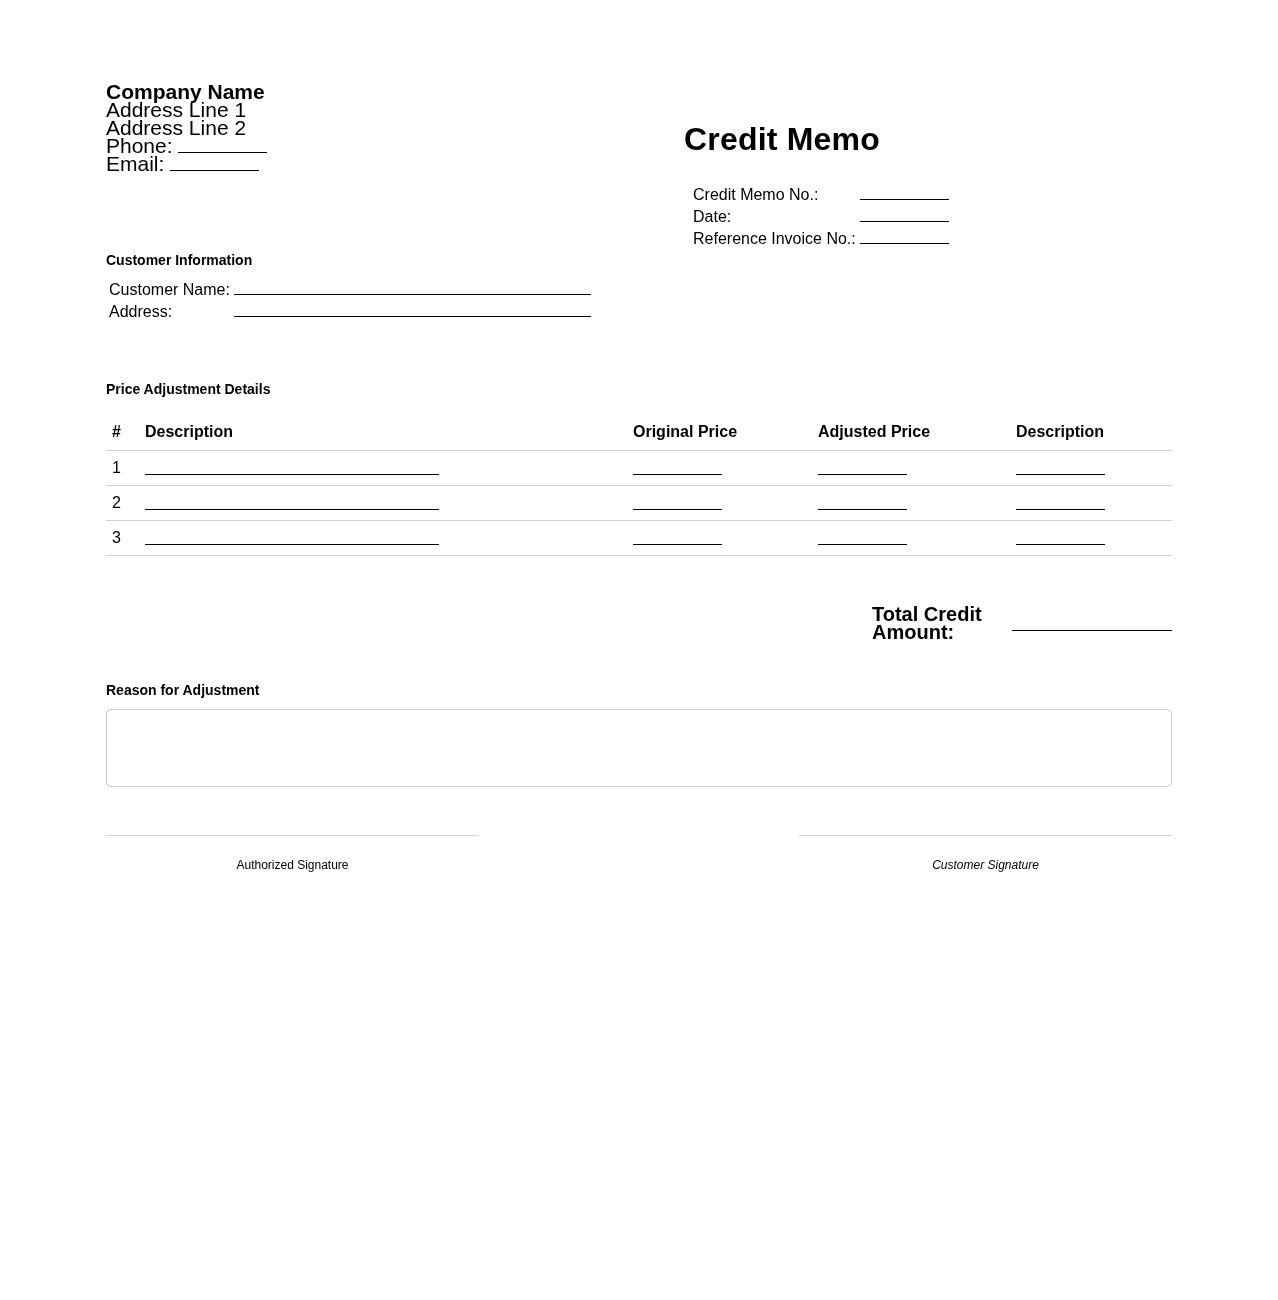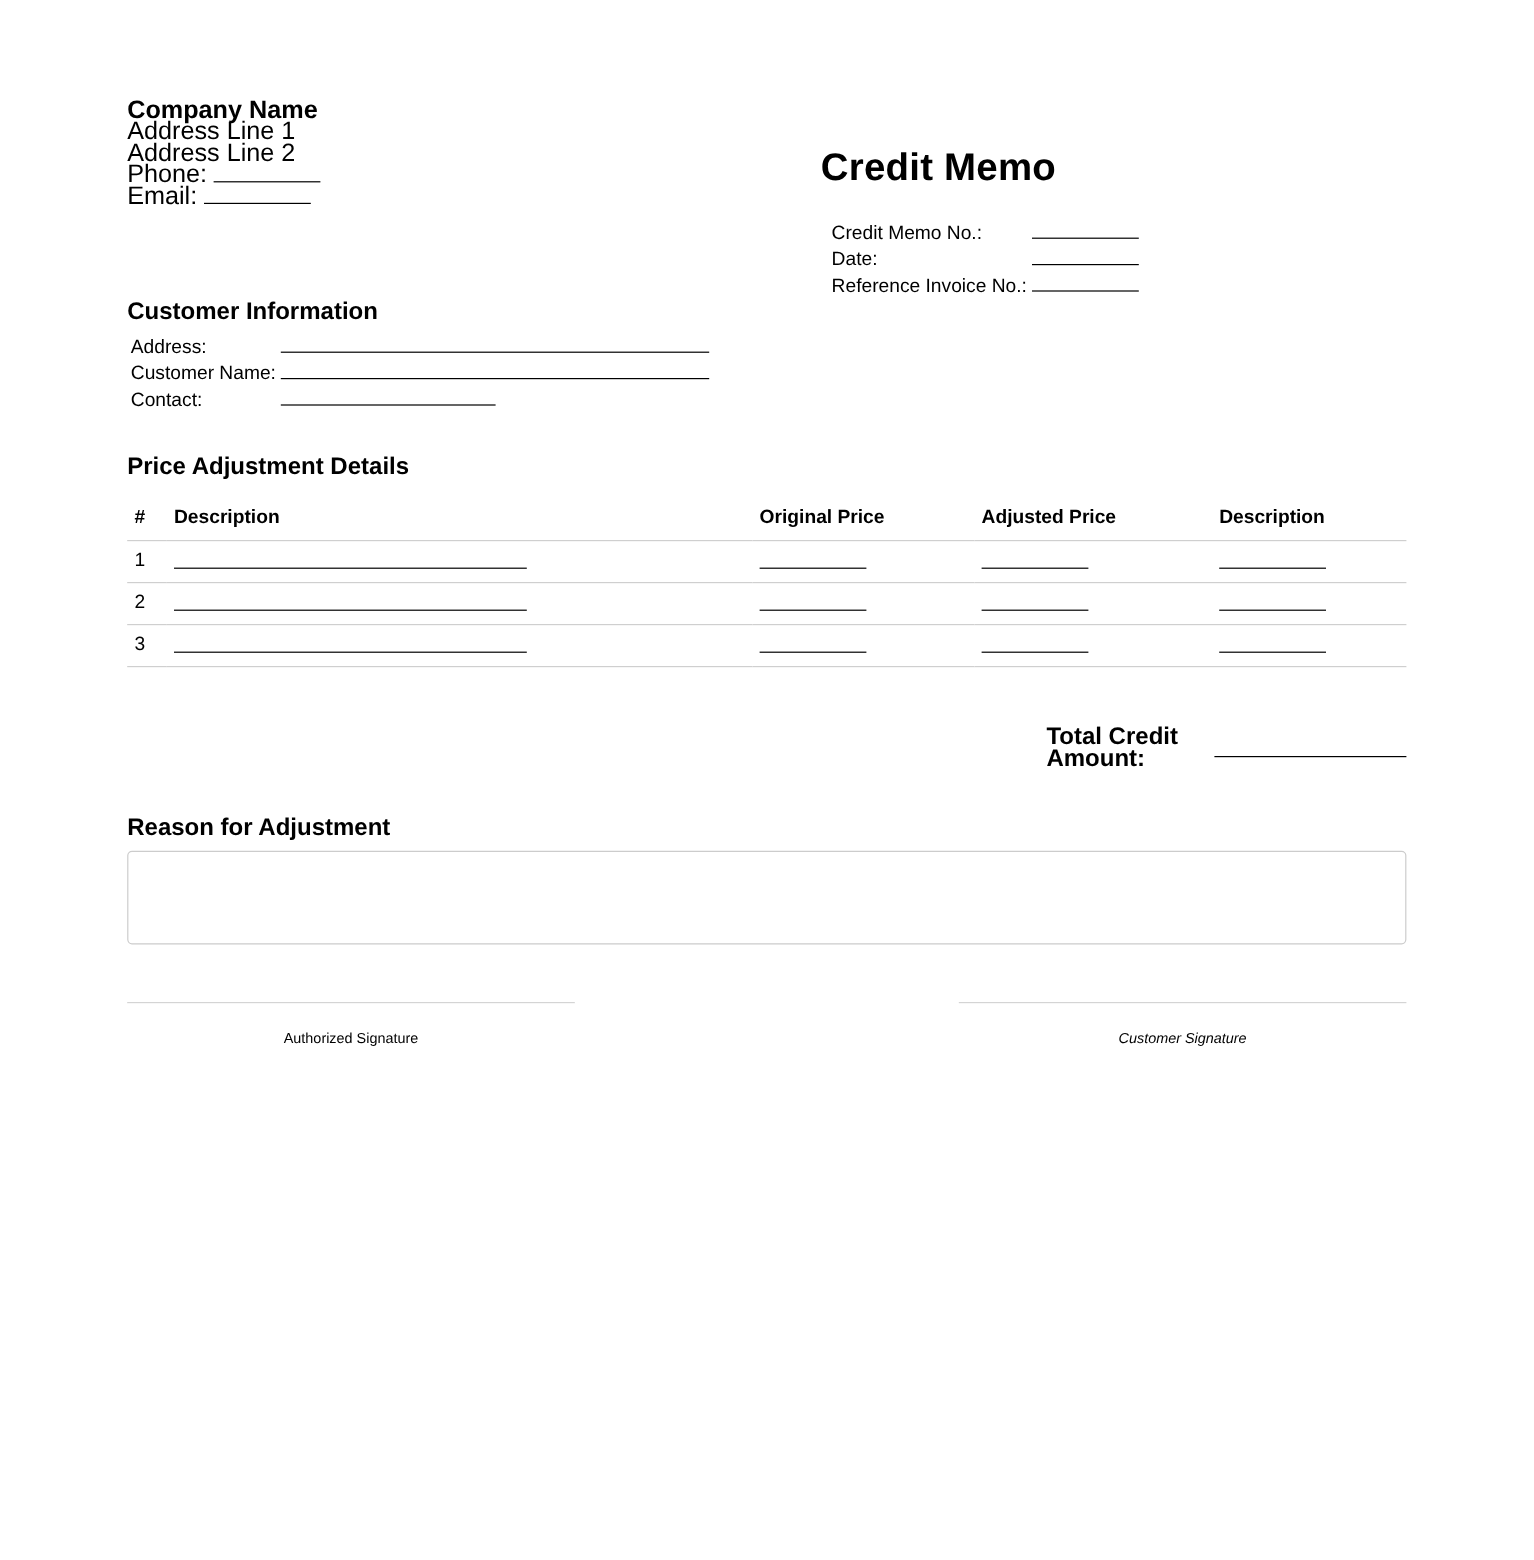--- a/index.html
+++ b/index.html
@@ -16,21 +16,21 @@
   .company .name { font-weight: bold; }
   .blank { display: inline-block; border-bottom: 1px solid #000; vertical-align: baseline; height: 13px; }
   .title-block { position: absolute; left: 660px; top: 119px; margin-left: 24px; }
   .title { font-size: 32px; font-weight: bold; line-height: 40px; letter-spacing: 0.2px; }
   .meta { position: absolute; left: 693px; top: 150px; border-collapse: collapse; margin-top: 34px; }
   .meta td { font-size: 16px; padding: 0; height: 22px; vertical-align: middle; }
   .meta td.lbl { padding-right: 4px; white-space: nowrap; }
   .meta .blank { width: 89px; }
 
   
-  .section-title { position: absolute; left: 106px; font-size: 20px; font-weight: bold; line-height: 22px; }
+  .section-title { position: absolute; left: 106px; font-size: 14px; font-weight: bold; line-height: 22px; }
   .cust { position: absolute; left: 109px; top: 279px; border-collapse: collapse; }
   .cust td { font-size: 16px; padding: 0; height: 22px; vertical-align: middle; }
   .cust td.lbl { width: 125px; white-space: nowrap; }
 
   
   .adj-table { position: absolute; left: 106px; top: 415px; width: 1066px; border-collapse: collapse; }
   .adj-table th { text-align: left; font-size: 16px; font-weight: bold; height: 35px; padding: 0 6px; border-bottom: 1px solid #cfcfcf; vertical-align: middle; }
   .adj-table td { font-size: 16px; height: 35px; padding: 0 6px; border-bottom: 1px solid #cfcfcf; vertical-align: middle; }
   .adj-table .c-num { width: 33px; }
   .adj-table .c-desc { width: 488px; }
@@ -86,30 +86,26 @@
     <td class="lbl">Reference Invoice No.:</td>
     <td><span class="blank"></span></td>
   </tr>
 </tbody>
   </table>
 
 <div class="section-title" style="top:249px">Customer Information</div>
 <table class="cust">
   <tbody>
       <tr>
-    <td class="lbl">Address:</td>
-    <td><span class="blank" style="width:357px"></span></td>
-  </tr>
-  <tr>
     <td class="lbl">Customer Name:</td>
     <td><span class="blank" style="width:357px"></span></td>
   </tr>
   <tr>
-    <td class="lbl">Contact:</td>
-    <td><span class="blank" style="width:179px"></span></td>
+    <td class="lbl">Address:</td>
+    <td><span class="blank" style="width:357px"></span></td>
   </tr>
 </tbody>
   </table>
 
 <div class="section-title" style="top:378px">Price Adjustment Details</div>
 <table class="adj-table">
   <thead>
     <tr>
       <th class="c-num">#</th>
       <th class="c-desc">Description</th>

